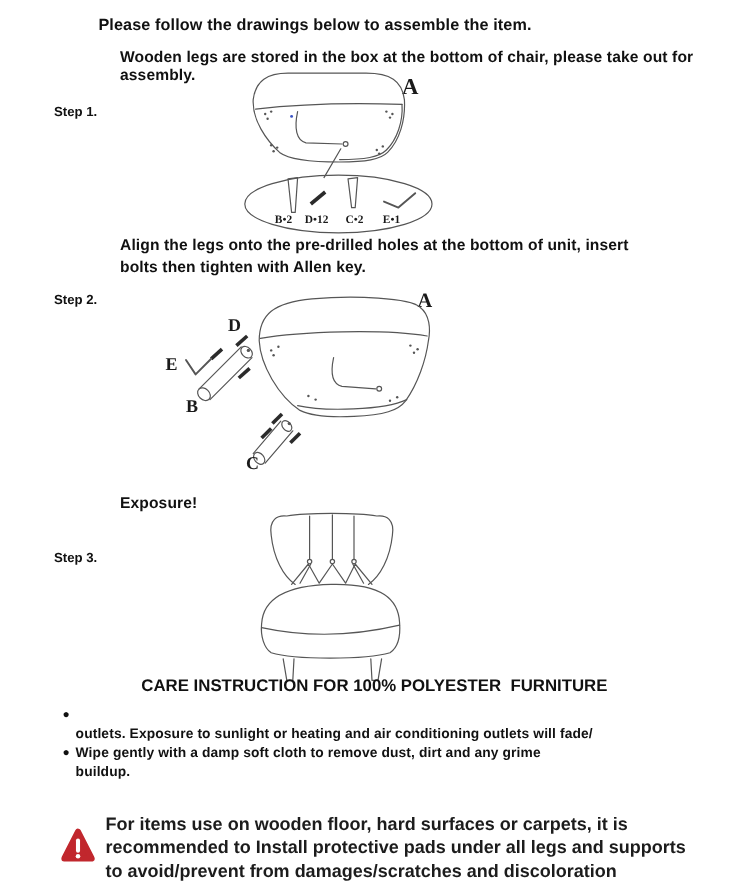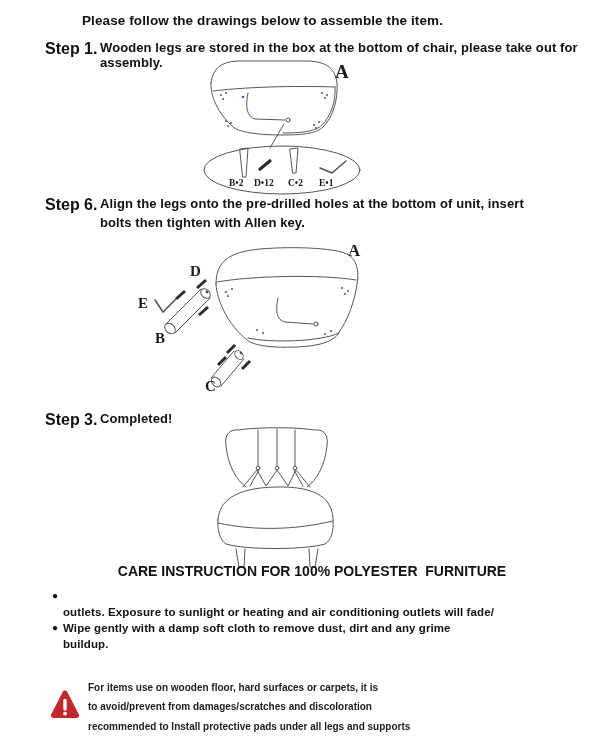--- a/index.html
+++ b/index.html
@@ -11,21 +11,21 @@
     position: relative;
     overflow: hidden;
   }
   .abs { position: absolute; }
   .title {
     left: 45px; top: 13px;
     font-size: 13.5px; font-weight: 700; letter-spacing: .1px; padding-left: 37px;
   }
   .step-label {
     left: 45px;
-    font-size: 16px; font-weight: 700;
+    font-size: 11px; font-weight: 700; margin-top: 48px;
   }
   .step-text {
     left: 100px;
     font-size: 13px; font-weight: 700; letter-spacing: .1px;
   }
   svg text { font-family: "Liberation Serif", "DejaVu Serif", serif; fill: #1a1a1a; }
   svg .big-label { font-size: 19px; font-weight: 600; }
   svg .mid-label { font-size: 15px; font-weight: 600; }
   svg .part-label { font-size: 9.5px; font-weight: 700; }
   .line-art { fill: none; stroke: #565656; stroke-width: 1; stroke-linecap: round; stroke-linejoin: round; }
@@ -38,21 +38,21 @@
   }
   .bullets { left: 52px; top: 588px; width: 505px; }
   .bullet-line {
     display: flex; align-items: flex-start;
     font-size: 11.5px; font-weight: 700; line-height: 16px; letter-spacing: .1px;
   }
   .bullet-dot { width: 11px; font-size: 10px; line-height: 16px; flex: 0 0 11px; }
   .bullet-indent { padding-left: 11px; }
   .warning-text {
     left: 88px; top: 678px;
-    font-size: 10px; font-weight: 700; line-height: 19.4px; color: #1c1c1c;
+    font-size: 15px; font-weight: 700; line-height: 19.4px; color: #1c1c1c;
   }
   .warning-icon-box { left: 51px; top: 688px; width: 28px; height: 36px; }
 </style>
 </head>
 <body>
 
 <div class="abs title">Please follow the drawings below to assemble the item.</div>
 
 <div class="abs step-label" style="top:40px">Step 1.</div>
 <div class="abs step-text" style="top:40px">Wooden legs are stored in the box at the bottom of chair, please take out for assembly.</div>
@@ -95,21 +95,21 @@
 
   <path class="line-art" d="M 105,94 L 113,93 L 111,118 L 108,118 Z"></path>
 
   <path class="line-art" style="stroke-width:1.6" d="M 135,113 L 147,118 L 161,106"></path>
   <text class="part-label" x="44" y="131">B•2</text>
   <text class="part-label" x="69" y="131">D•12</text>
   <text class="part-label" x="103" y="131">C•2</text>
   <text class="part-label" x="134" y="131">E•1</text>
 </svg>
 
-<div class="abs step-label" style="top:196px">Step 6.</div>
+<div class="abs step-label" style="top:196px">Step 2.</div>
 <div class="abs step-text" style="top:196px">Align the legs onto the pre-drilled holes at the bottom of unit, insert</div>
 <div class="abs step-text" style="top:215px">bolts then tighten with Allen key.</div>
 
 <svg class="abs" style="left:120px; top:232px" width="280" height="168" viewBox="0 0 280 168">
   <text class="big-label" style="font-size:17px" x="228" y="24">A</text>
 
   <path class="line-art" d="M 96,52 C 96,30 108,20 140,17 C 175,14 222,16 230,24
            C 238,30 239,42 237,52 C 235,68 228,88 218,102
            C 212,110 200,114 175,115 C 155,116 138,114 130,110
            C 112,98 97,72 96,52 Z"></path>
@@ -156,21 +156,21 @@
   <path class="bolt-dash" d="M 98,133 L 106,125"></path>
   <path class="bolt-dash" d="M 122,137 L 130,129"></path>
 
   <text class="mid-label" x="70" y="44">D</text>
   <text class="mid-label" x="18" y="76">E</text>
   <text class="mid-label" x="35" y="111">B</text>
   <text class="mid-label" x="85" y="159">C</text>
 </svg>
 
 <div class="abs step-label" style="top:411px">Step 3.</div>
-<div class="abs step-text" style="top:411px">Completed!</div>
+<div class="abs step-text" style="top:411px">Exposure!</div>
 
 <svg class="abs" style="left:195px; top:420px" width="230" height="150" viewBox="0 0 230 150">
 
   <path class="line-art" d="M 51,67 C 41,60 33,45 31,26 C 29,13 36,9 44,10
            C 60,7 103,7 119,10 C 127,9 134,13 132,26
            C 130,45 122,60 112,67"></path>
 
   <path class="line-art" d="M 63,10 L 63,46"></path>
   <path class="line-art" d="M 82,9 L 82,46"></path>
   <path class="line-art" d="M 100,10 L 100,46"></path>
@@ -207,15 +207,15 @@
 
 <div class="abs warning-icon-box">
   <svg width="28" height="36" viewBox="0 0 28 36">
     <path d="M 14,5 L 25.5,27.5 L 2.5,27.5 Z" fill="#c1272d" stroke="#c1272d" stroke-width="5" stroke-linejoin="round"></path>
     <path d="M 14,12.5 L 14,21" stroke="#ffffff" stroke-width="3.4" stroke-linecap="round" fill="none"></path>
     <circle cx="14" cy="25.6" r="1.9" fill="#ffffff"></circle>
   </svg>
 </div>
 <div class="abs warning-text">
   <div>For items use on wooden floor, hard surfaces or carpets, it is</div>
+  <div>recommended to Install protective pads under all legs and supports</div>
   <div>to avoid/prevent from damages/scratches and discoloration</div>
-  <div>recommended to Install protective pads under all legs and supports</div>
 </div>
 
 </body></html>

